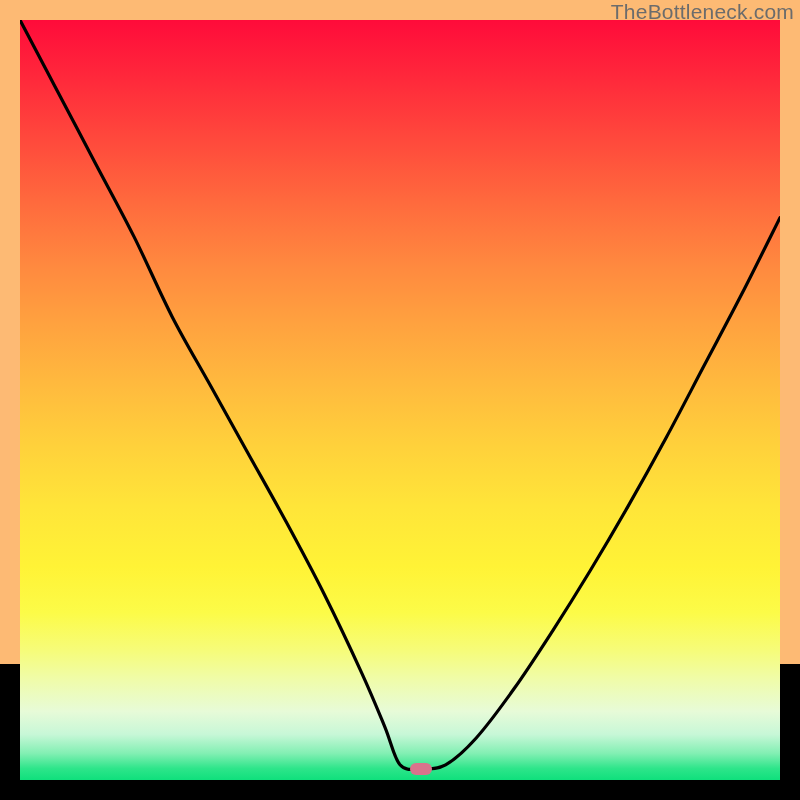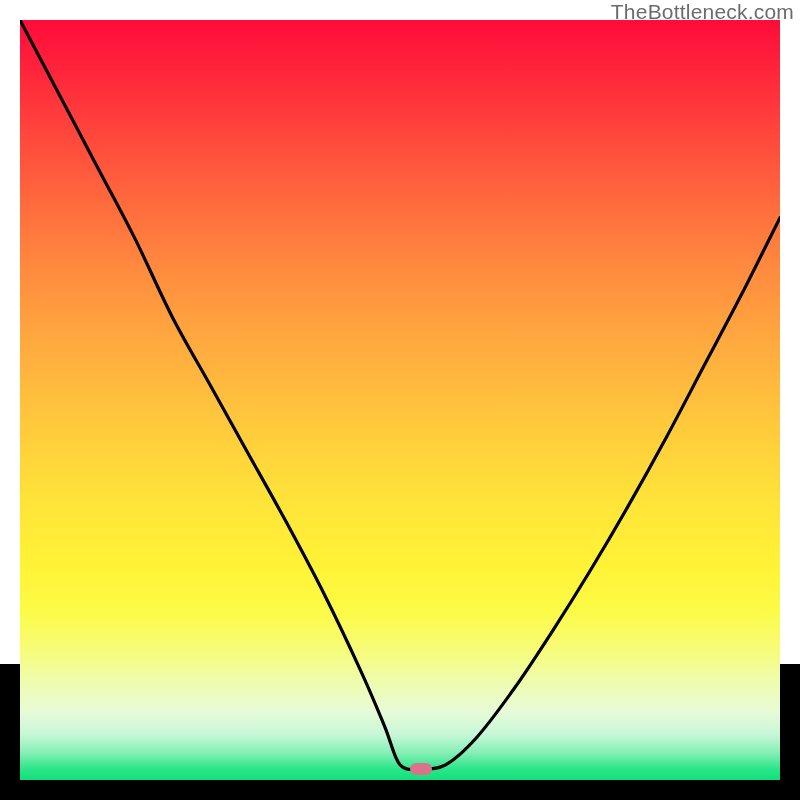--- a/index.html
+++ b/index.html
@@ -8,21 +8,21 @@
     width: 800px;
     height: 800px;
     background: #000;
     overflow: hidden;
     font-family: Arial, Helvetica, sans-serif;
   }
   .stage {
     position: relative;
     width: 800px;
     height: 664px;
-    background: #ffffff;
+    background: #fdba74;
   }
   .plot {
     position: absolute;
     left: 20px;
     top: 20px;
     width: 760px;
     height: 760px;
     overflow: hidden;
   }
   .gradient {

